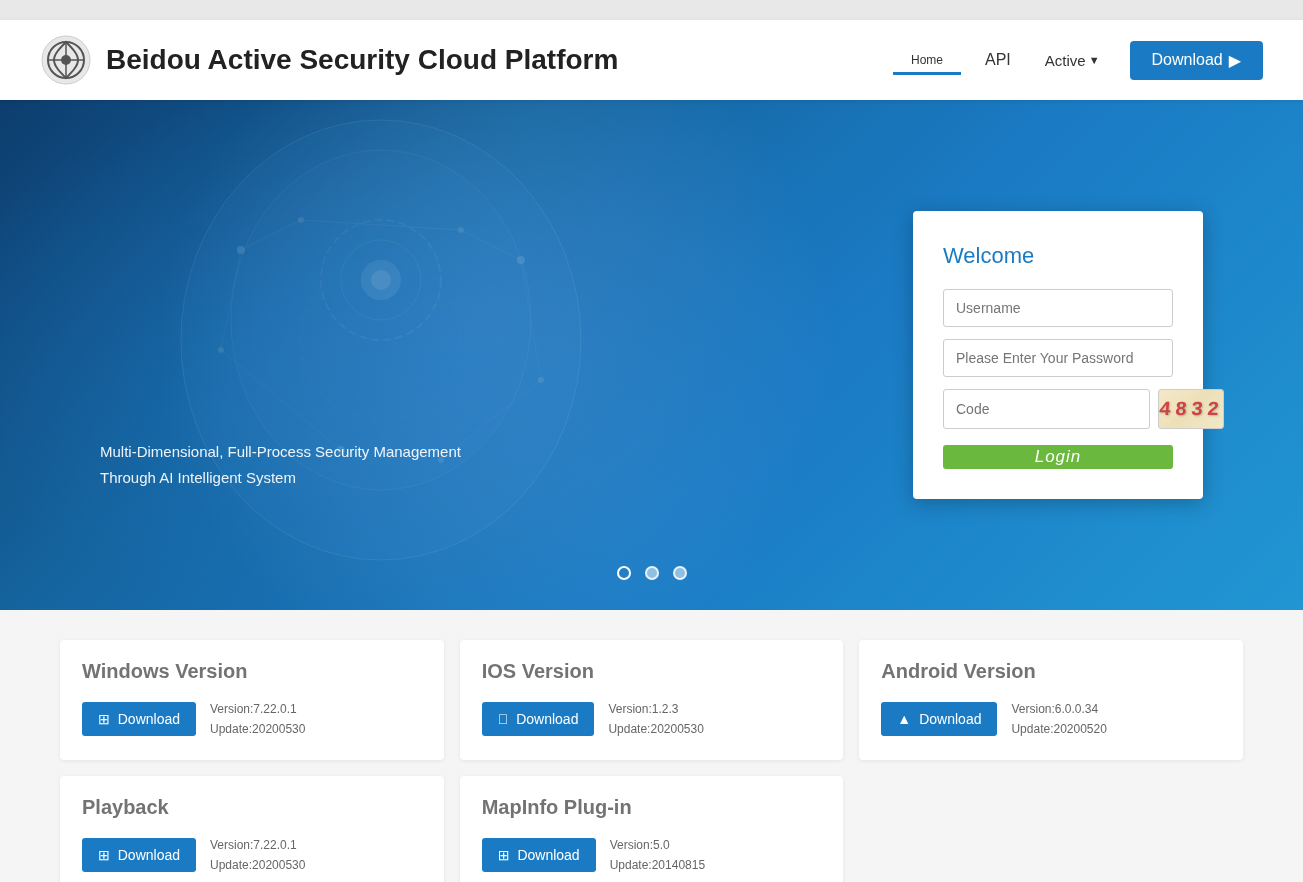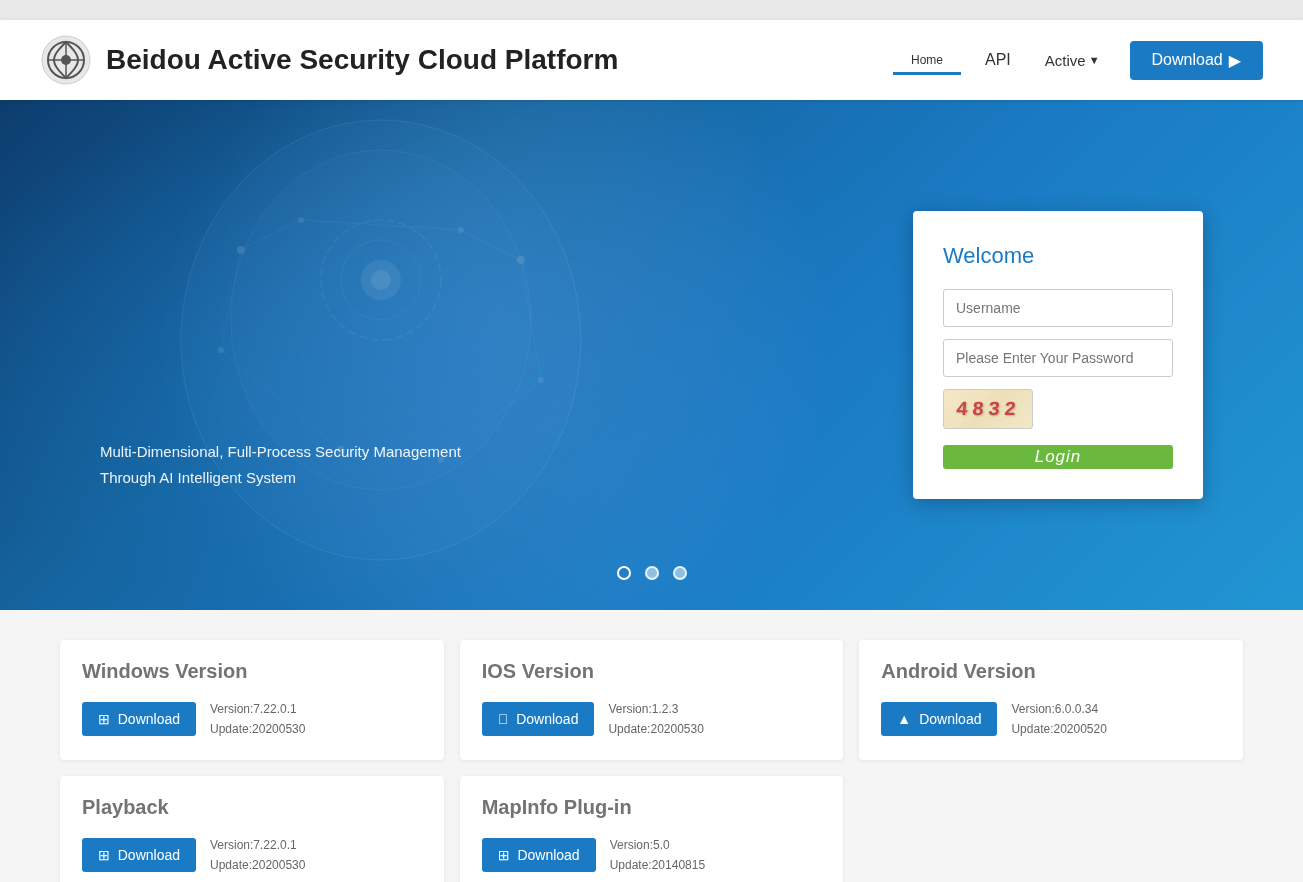--- a/index.html
+++ b/index.html
@@ -370,20 +370,21 @@
     <div class="dot active"></div>
     <div class="dot"></div>
     <div class="dot"></div>
   </div>
 
   <div class="login-card">
     <div class="login-welcome">Welcome</div>
     <input class="login-input" type="text" placeholder="Username" style="">
     <input class="login-input" type="password" placeholder="Please Enter Your Password" style="">
     <div class="captcha-row">
+      <input class="captcha-input" type="text" placeholder="Code" style="">
       <div class="captcha-img">
         <span style="text-shadow: 1px 1px 2px rgba(0,0,0,0.2); transform: skewX(-5deg); display:inline-block;">4832</span>
       </div>
     </div>
     <button class="login-btn">Login</button>
   </div>
 </section>
 
 <section class="download-section">
 

